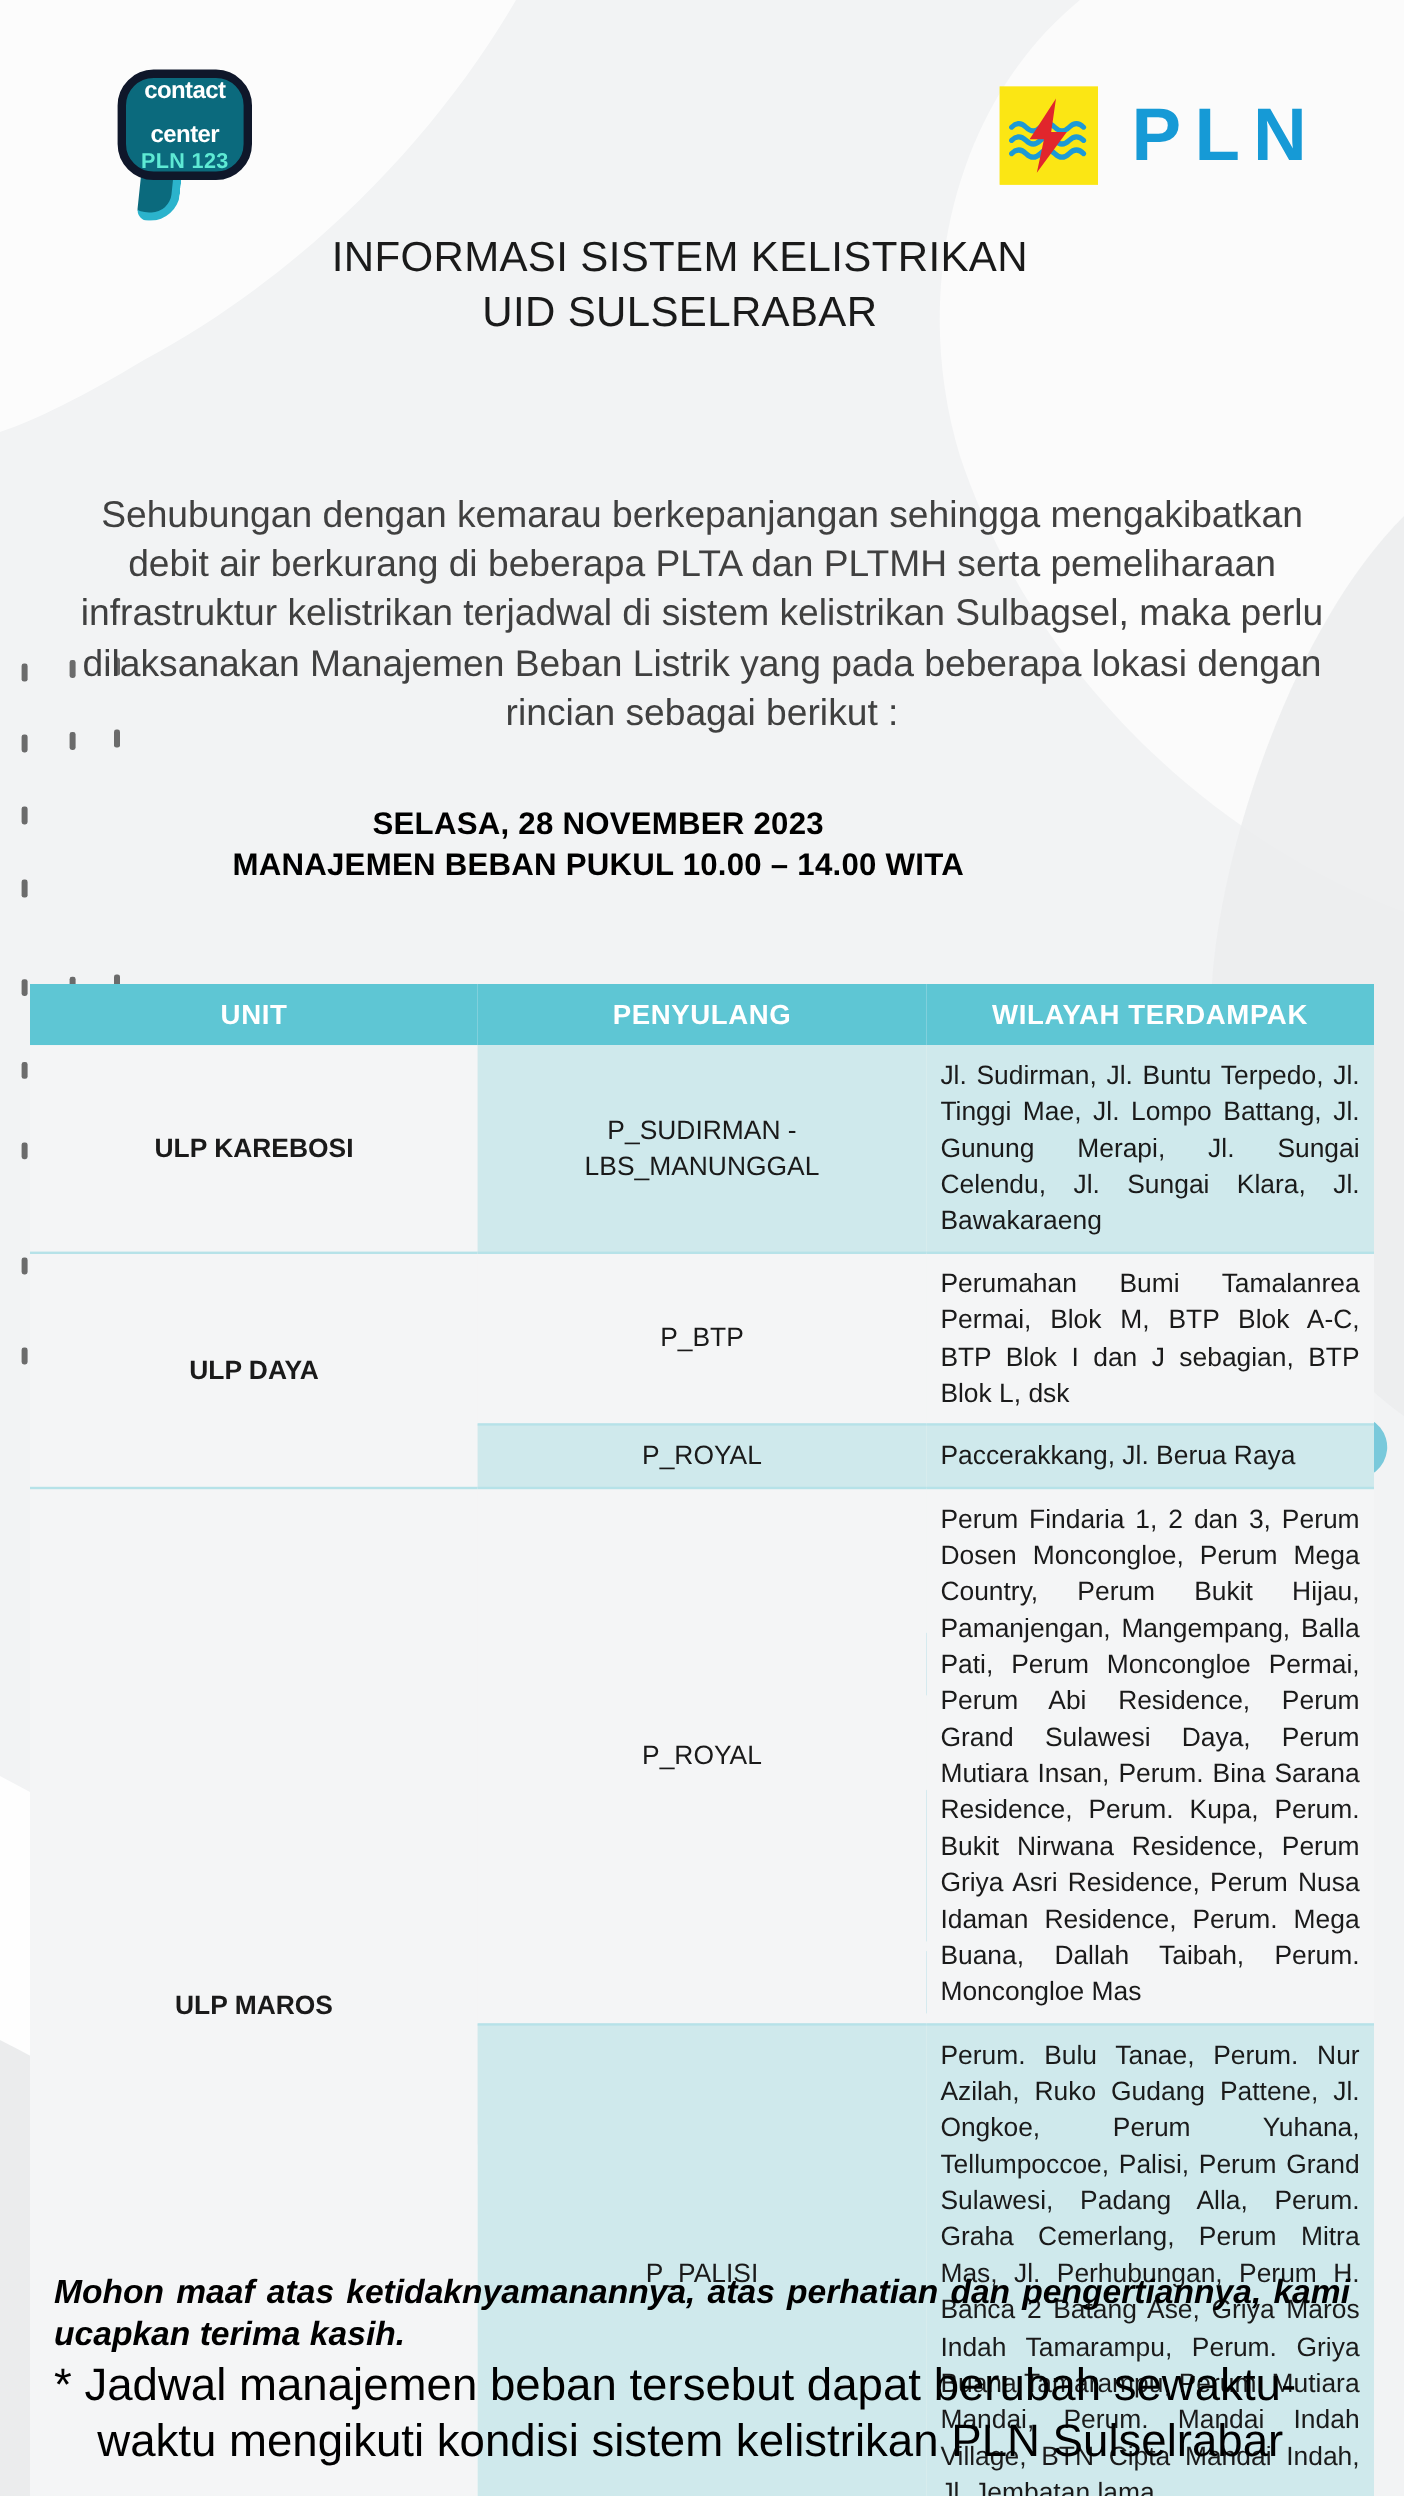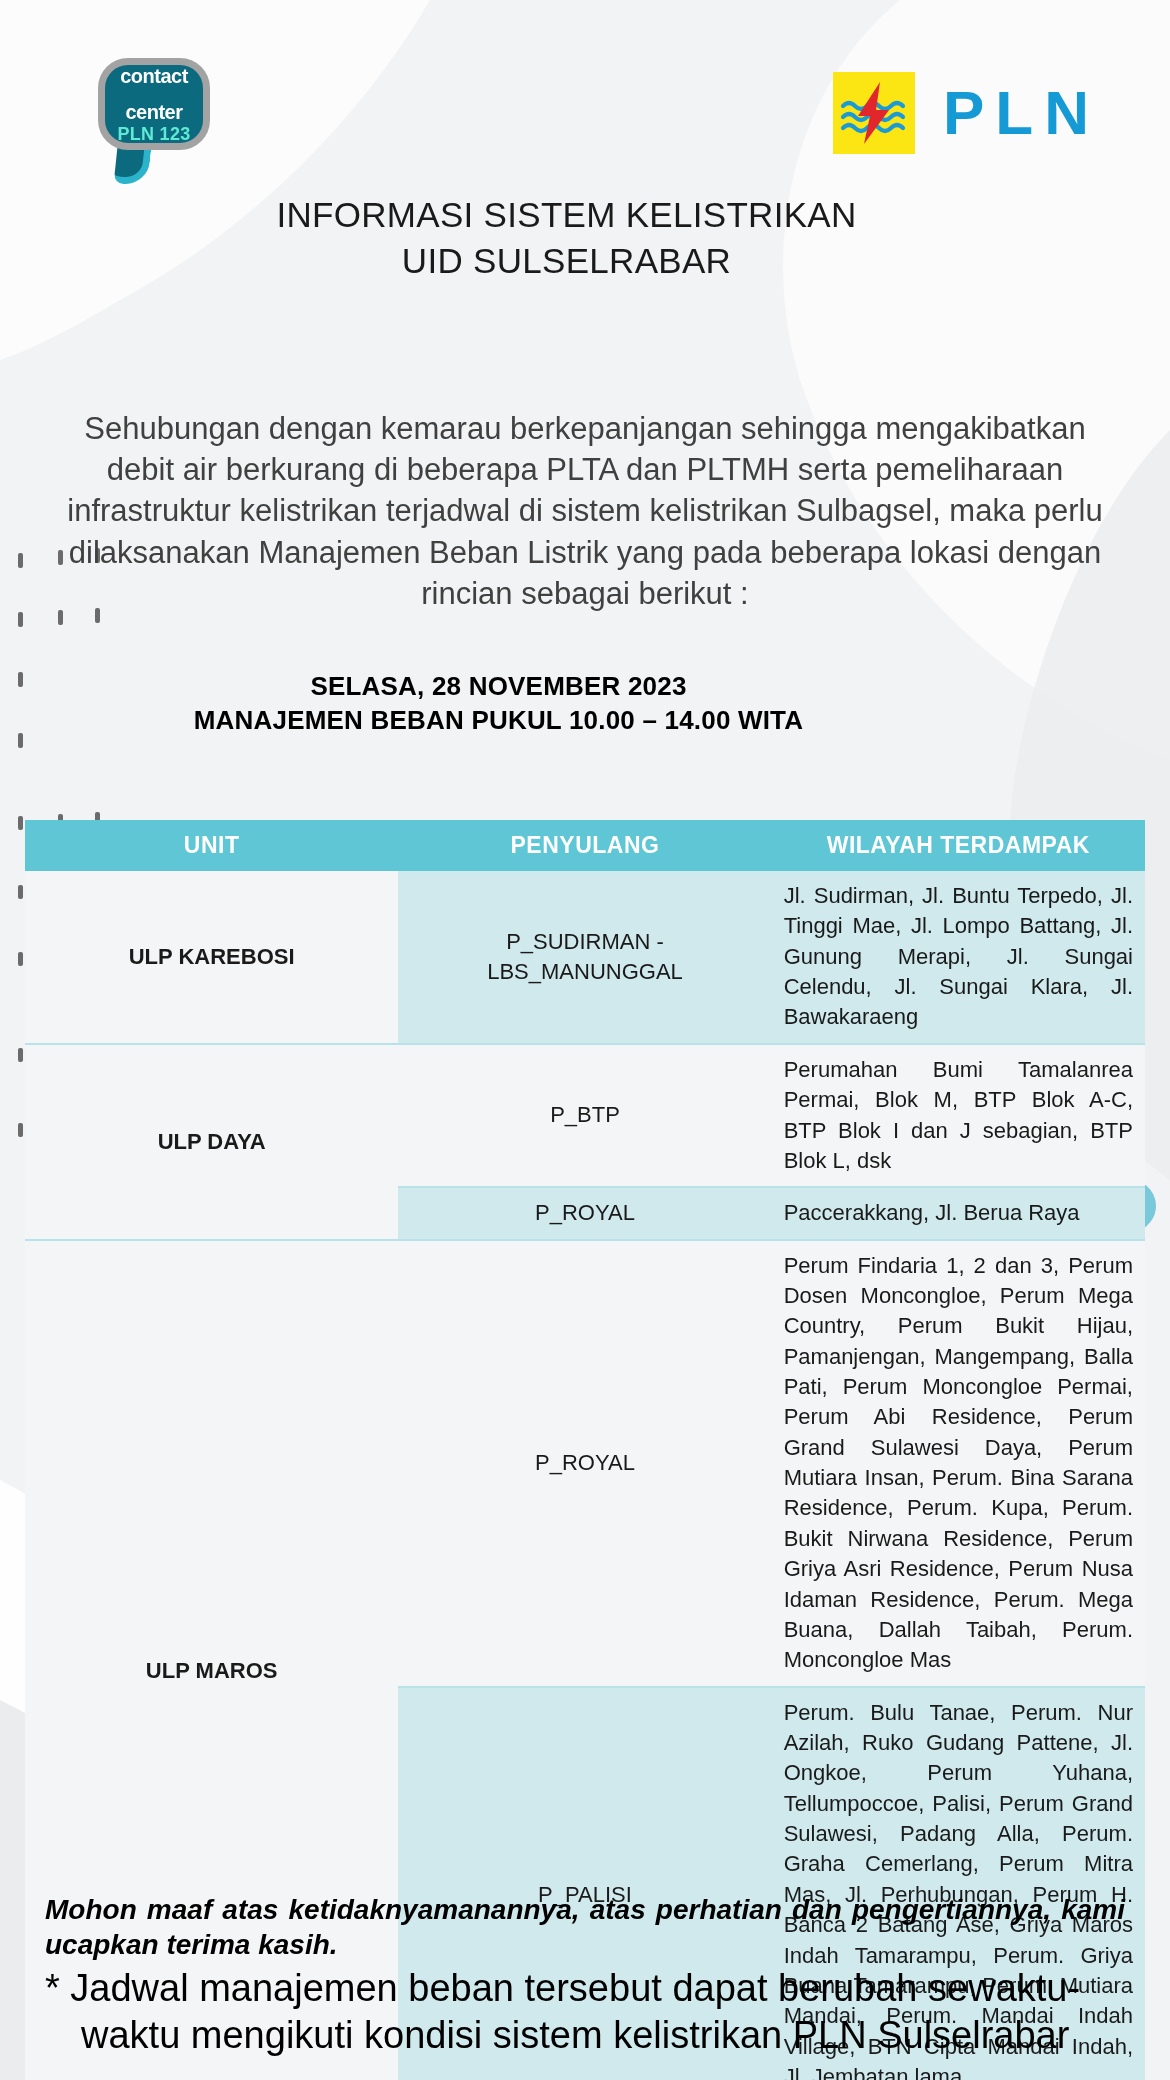--- a/index.html
+++ b/index.html
@@ -48,21 +48,21 @@
     width: 125px;
     height: 128px;
   }
   .cc-bubble {
     position: absolute;
     left: 10px; top: 0;
     width: 112px;
     height: 92px;
     border-radius: 30px;
     background: #0b6a7d;
-    border: 7px solid #a3a3a3;
+    border: 7px solid #0f172a;
     box-sizing: border-box;
     display: flex;
     flex-direction: column;
     align-items: center;
     justify-content: center;
     line-height: 1;
   }
   .cc-tail {
     position: absolute;
     left: 28px;

